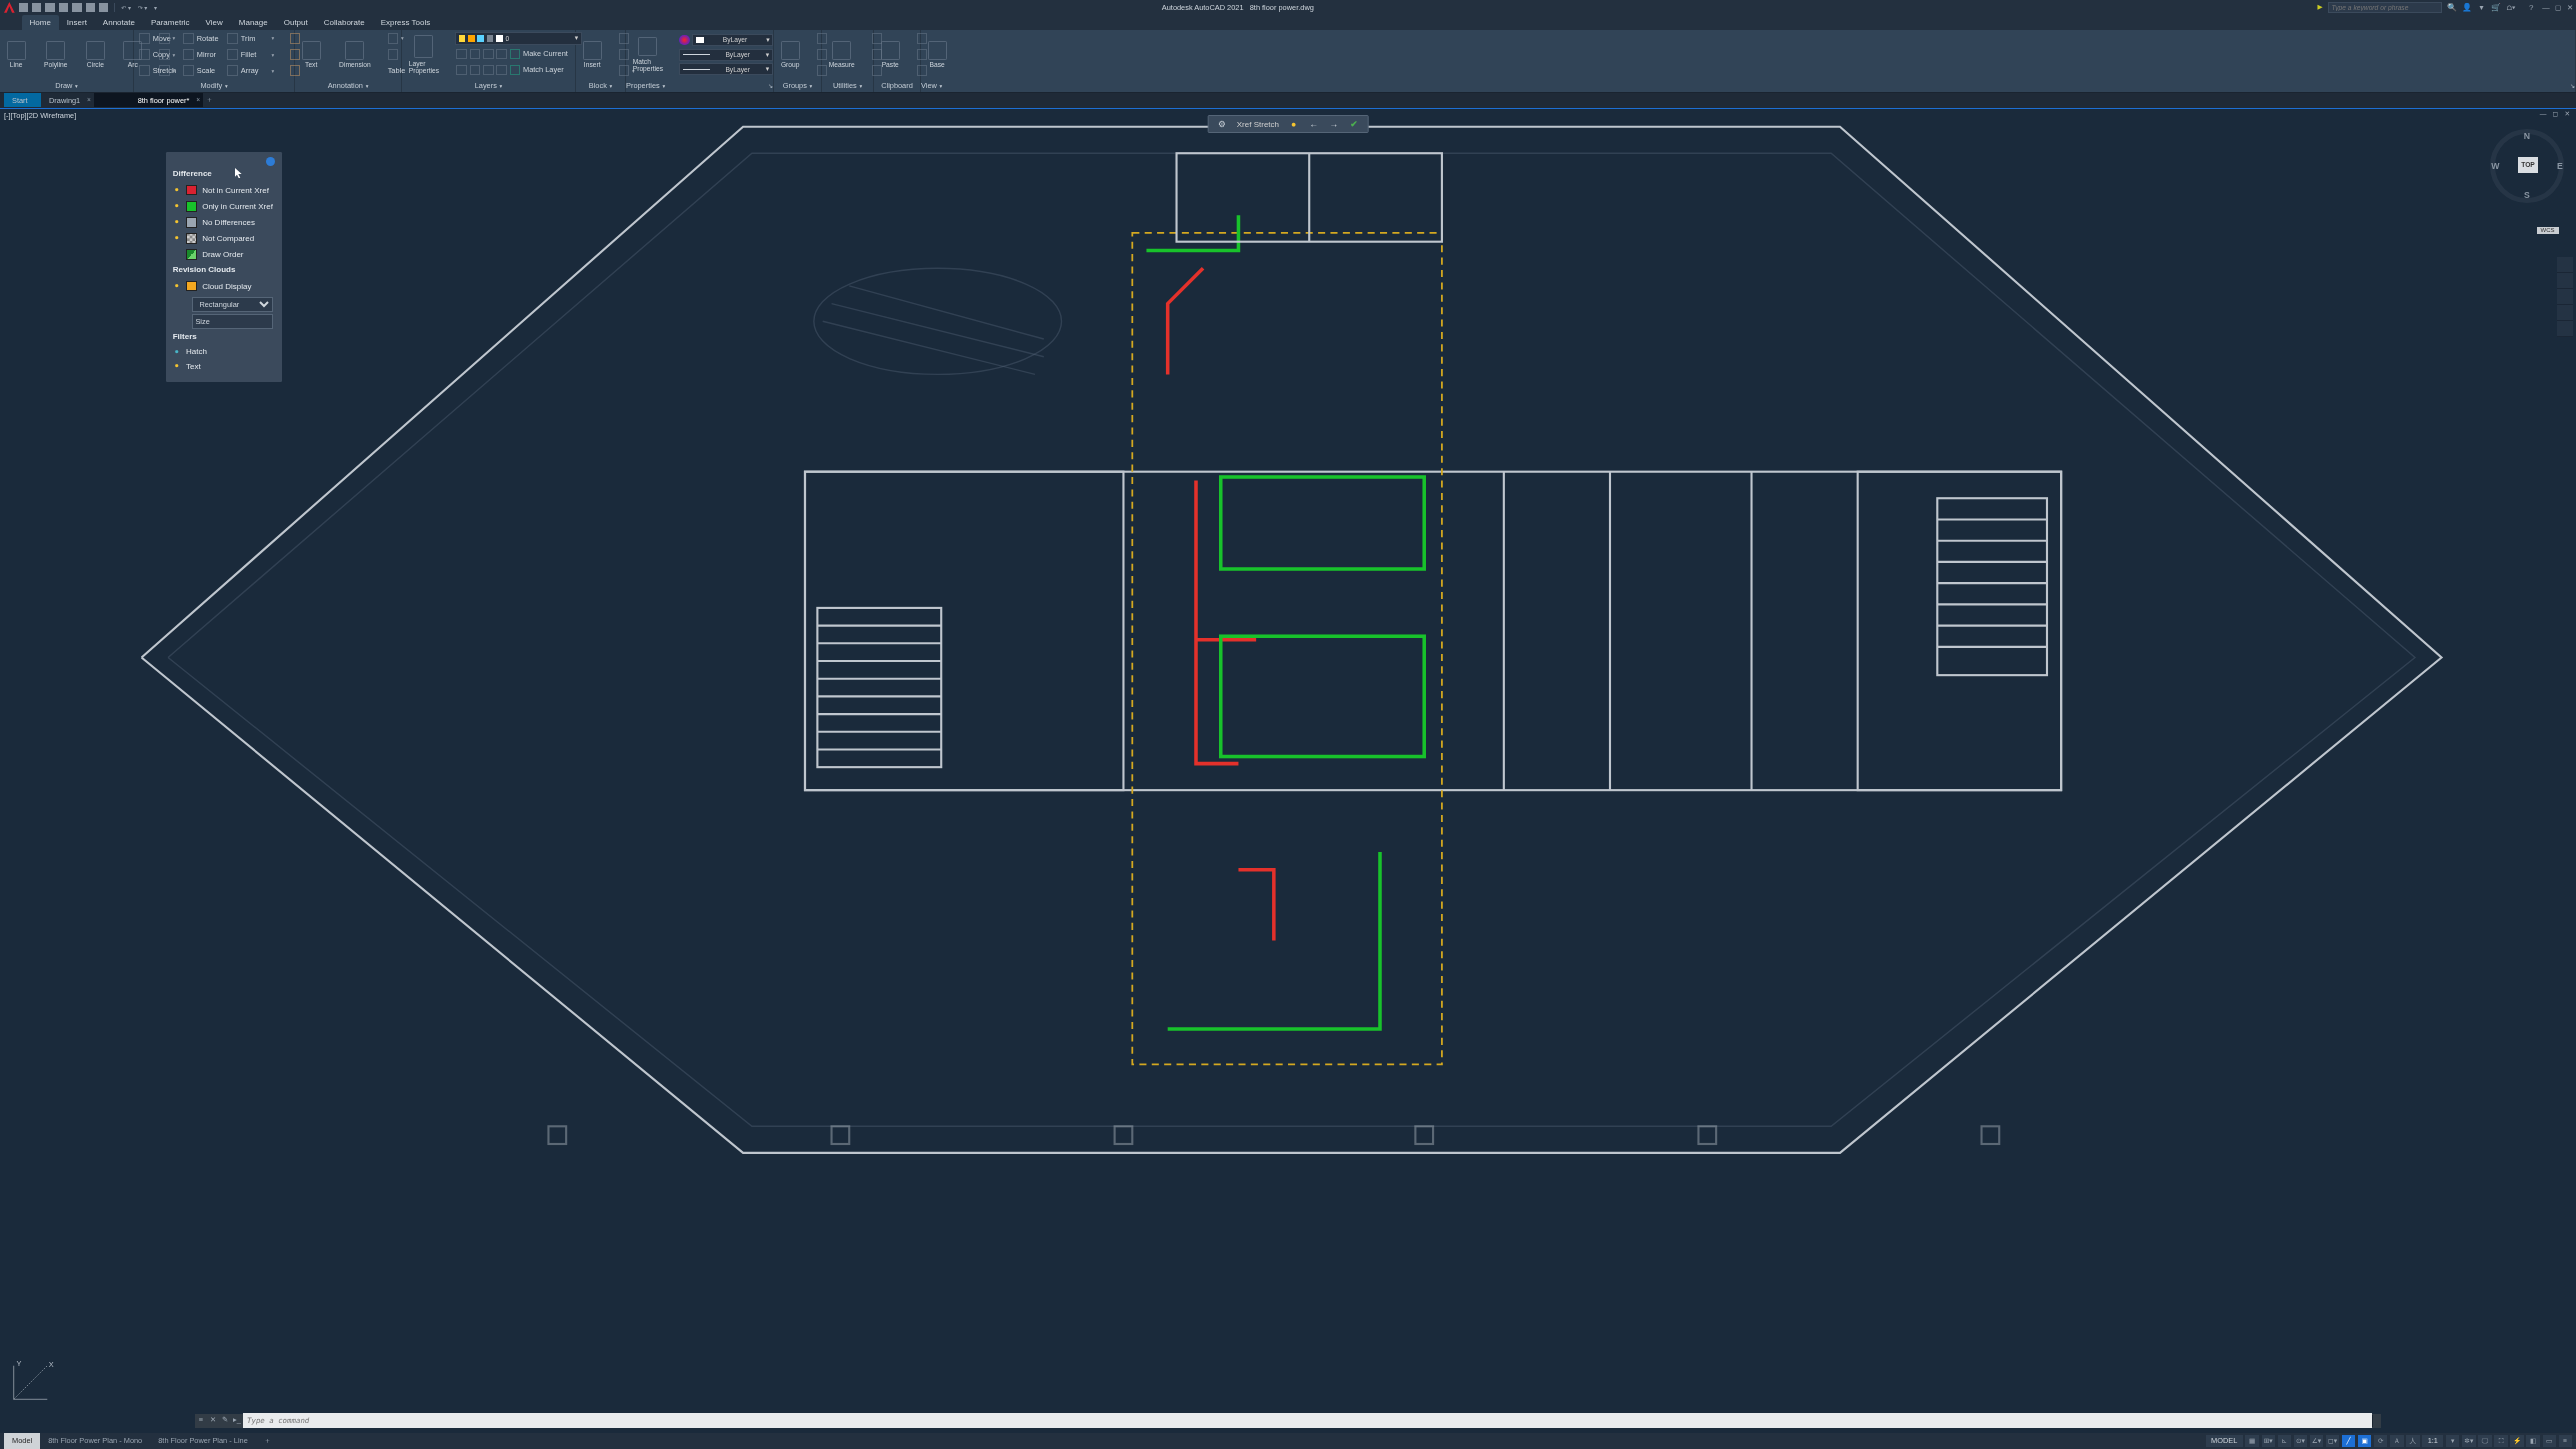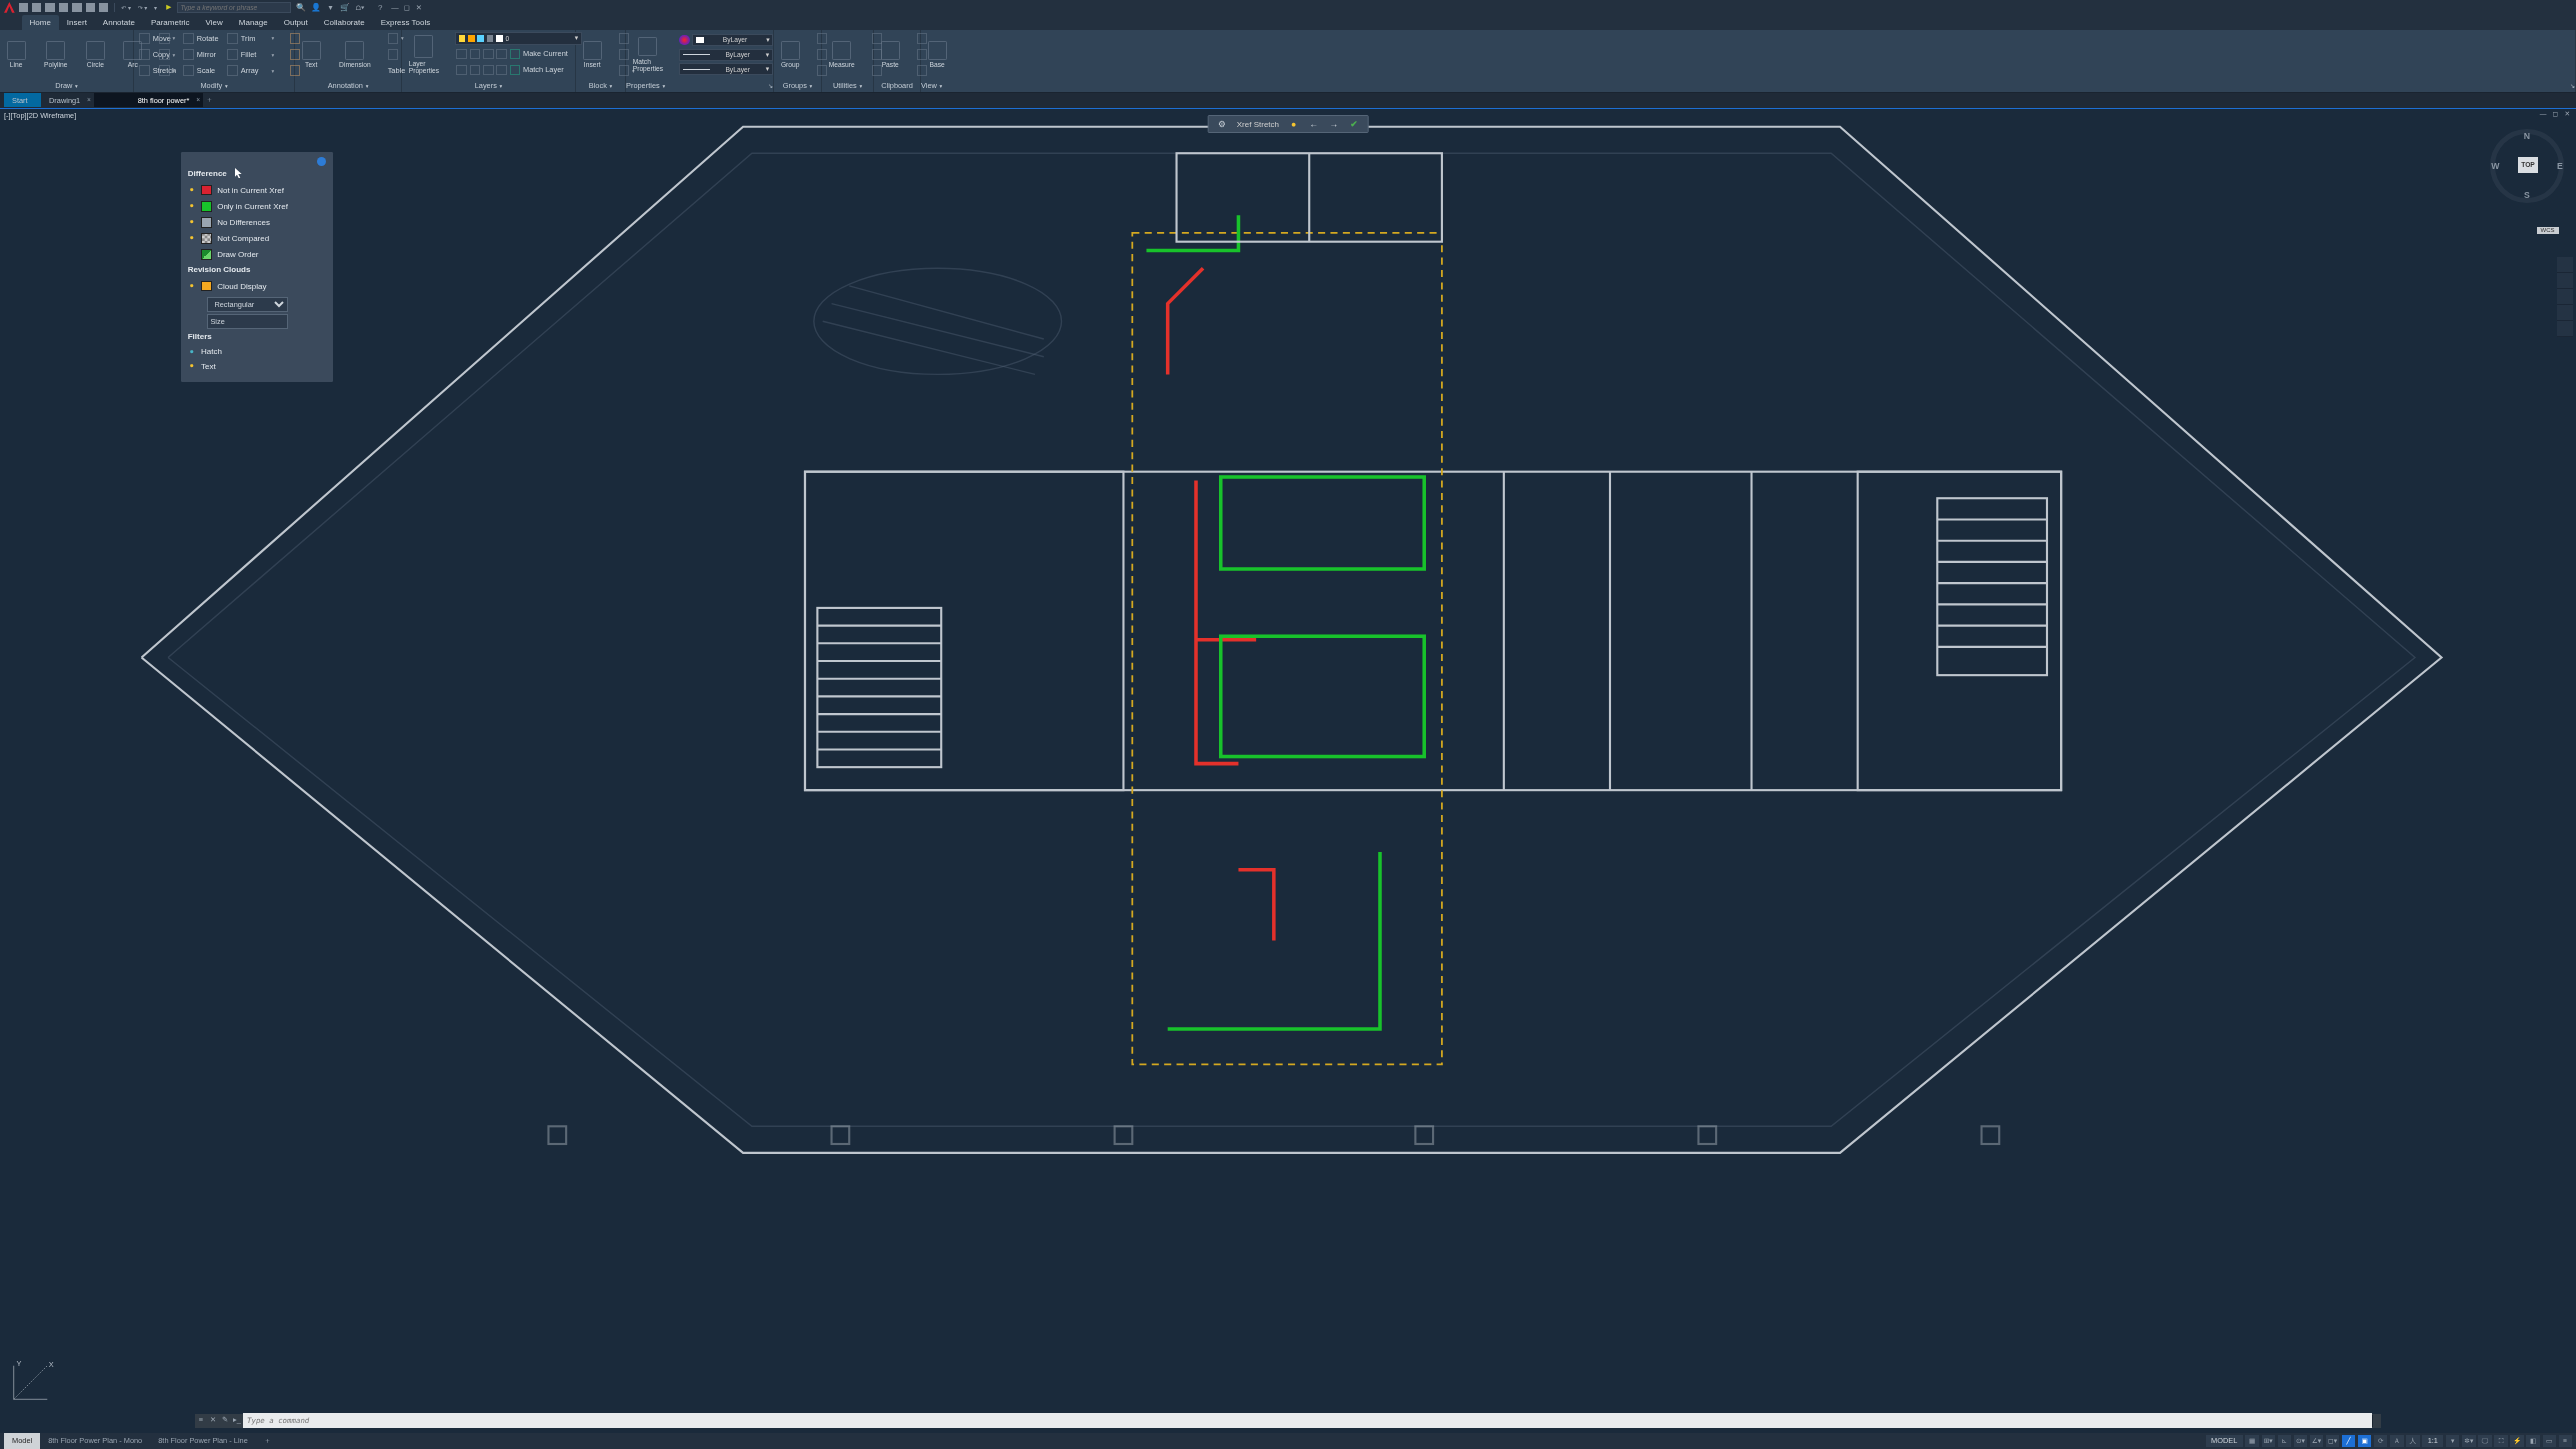--- a/index.html
+++ b/index.html
@@ -84,21 +84,21 @@
 
 
 .floorplan{position:absolute; inset:0; }
 .floorplan line, .floorplan polyline, .floorplan rect, .floorplan ellipse{ stroke:#bfc6ce; stroke-width:1.2; fill:none;}
 .floorplan .grn{stroke:#18c22b; stroke-width:2;}
 .floorplan .red{stroke:#e4312b; stroke-width:2;}
 .floorplan .yel{stroke:#d4a820; stroke-width:1; stroke-dasharray:4 3;}
 .floorplan .faint{stroke:#556577; stroke-width:.8; opacity:.4;}
 
 
-.palette{position:absolute; top:43px; left:166px; width:152px; background:#3b4a5c; color:#e4e9ee; font-size:8px; padding:5.4px 6.7px 8px; border-radius:1.3px;margin-left:15px;}
+.palette{position:absolute; top:43px; left:166px; width:116px; background:#3b4a5c; color:#e4e9ee; font-size:8px; padding:5.4px 6.7px 8px; border-radius:1.3px;}
 .palette .hdr{display:flex; justify-content:flex-end; margin-bottom:2.7px;}
 .palette .hdr .ic{width:9.4px;height:9.4px; background:#2d7cd6; border-radius:50%;}
 .palette h4{font-size:8px; font-weight:bold; margin:2.7px 0 4px;}
 .palette .row{display:flex; align-items:center; gap:5.4px; padding:2.7px 0;}
 .palette .row .bulb{width:8px;height:8px; color:#f4c430; font-size:7.4px; text-align:center; line-height:8px;}
 .palette .row .bulb.off{color:#48b5c7;}
 .palette .row .sw{width:10.7px;height:10.7px; border:0.7px solid #222;}
 .palette .row .sw.hatch{background:repeating-conic-gradient(#888 0 25%, #ccc 0 50%) 0/5.4px 5.4px;}
 .palette select, .palette input{width:81px; height:14.8px; background:#2c3a4b; border:0.7px solid #556577; color:#cfd6dd; font-size:7.4px; padding:0 2.7px;}
 .palette .selwrap{margin-left:19px; margin-top:2.7px;}
@@ -134,20 +134,24 @@
       <div class="qi"></div>
       <div class="qi"></div>
       <div class="qi"></div>
       <div class="qi"></div>
       <div class="qi"></div>
       <div class="qi"></div>
       <div class="sep"></div>
       <div class="drop">↶ ▾</div>
       <div class="drop">↷ ▾</div>
       <div class="drop">▾</div>
+    </div>
+    <div class="titletext">
+      <span>Autodesk AutoCAD 2021</span>&nbsp;&nbsp;
+      <span>8th floor power.dwg</span>
     </div>
     <div class="search">
       <span class="arrow">▶</span>
       <input placeholder="Type a keyword or phrase" style="">
       <span class="ic">🔍</span>
       <span class="ic">👤</span>
       <span class="ic">▾</span>
       <span class="ic">🛒</span>
       <span class="ic">⩍▾</span>
       <span class="sep"></span>

